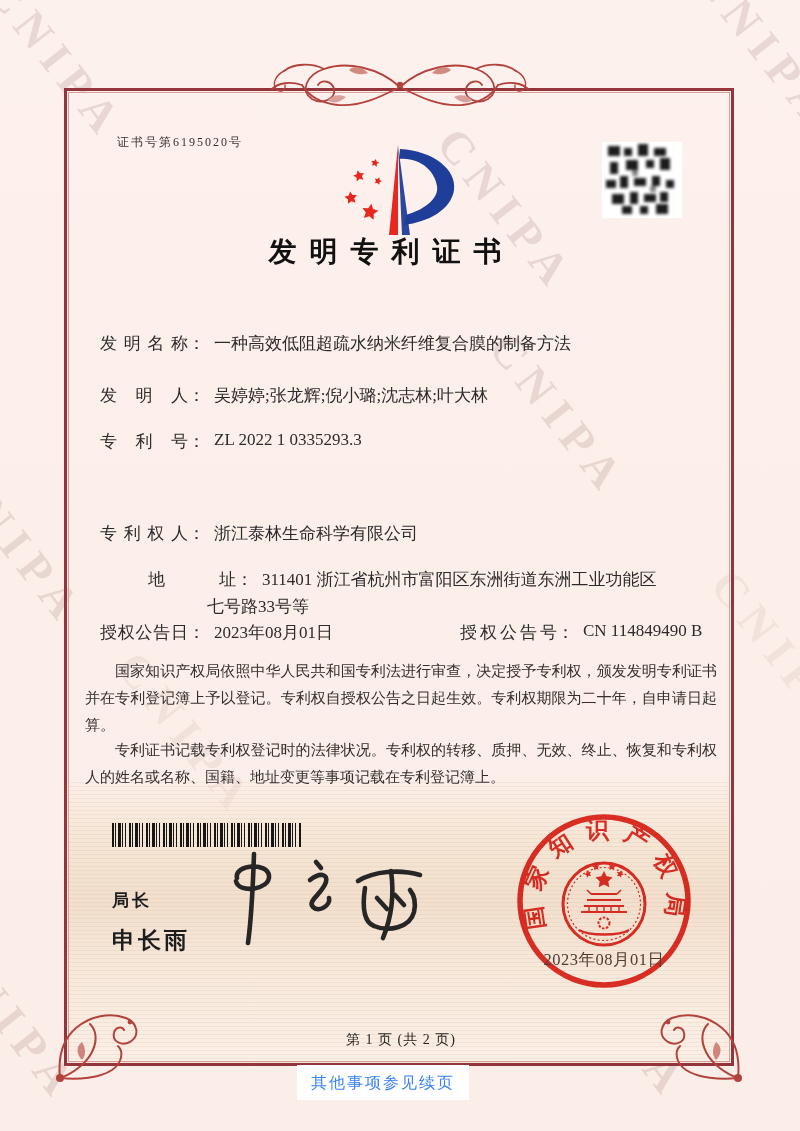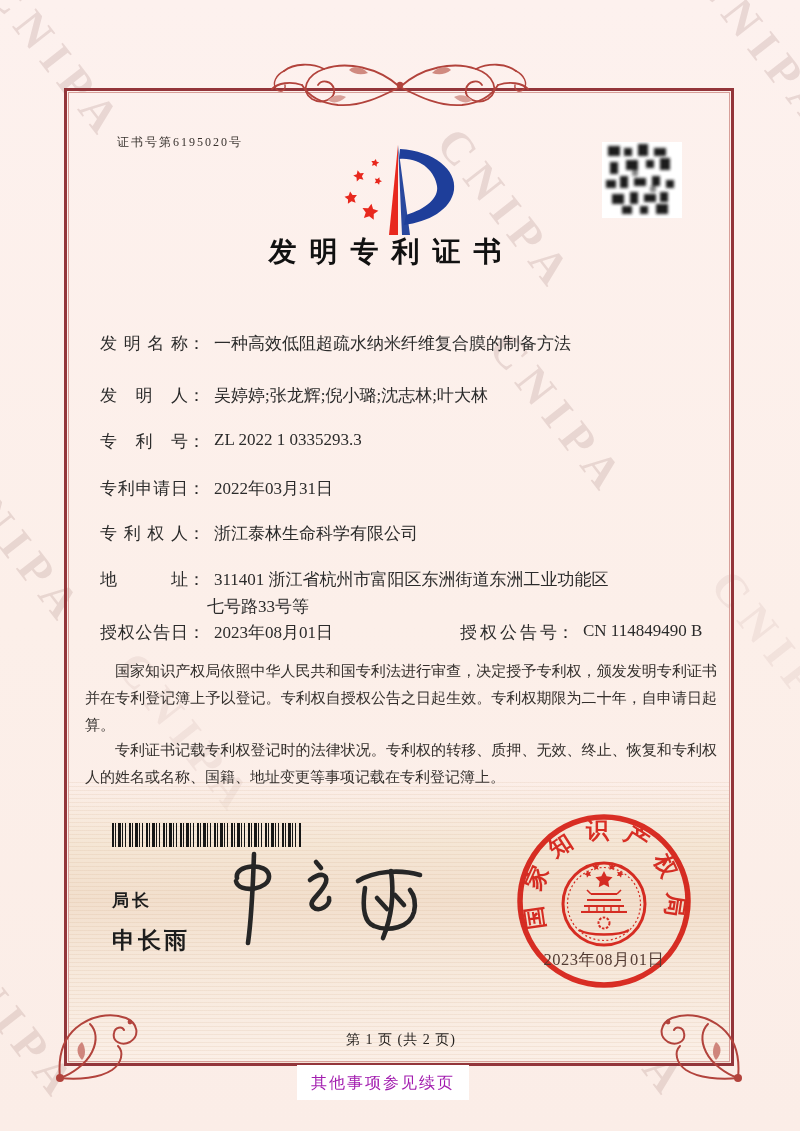--- a/index.html
+++ b/index.html
@@ -62,21 +62,21 @@
       #161616 10px 11px, rgba(0,0,0,0) 11px 13px,
       #161616 13px 14px, rgba(0,0,0,0) 14px 17px);
   }
   .sig-title{ position:absolute; left:112px; top:889px; font-family:"Liberation Sans",sans-serif; font-weight:700; font-size:17px; letter-spacing:3px; color:#1d1d1d; z-index:3; }
   .sig-name { position:absolute; left:112px; top:925px; font-family:"Liberation Sans",sans-serif; font-weight:700; font-size:23px; letter-spacing:3px; color:#1d1d1d; z-index:3; }
   .signature{ position:absolute; left:224px; top:848px; z-index:4; }
   .seal{ position:absolute; left:515px; top:812px; z-index:4; mix-blend-mode:multiply; }
   .page-num{ position:absolute; left:64px; top:1031px; width:674px; text-align:center; font-size:14px; color:#26221f; letter-spacing:1px; z-index:3; }
   .note{
     position:absolute; left:297px; top:1065px; width:172px; height:35px; line-height:35px;
-    background:#ffffff; text-align:center; font-size:16px; letter-spacing:2px; color:#a21caf; z-index:4;
+    background:#ffffff; text-align:center; font-size:16px; letter-spacing:2px; color:#3b82f6; z-index:4;
   }
 </style>
 </head>
 <body>
 
 <div class="page">
 
   <div class="wm" style="left:18px; top:-34px;">CNIPA</div>
   <div class="wm" style="left:726px; top:-46px;">CNIPA</div>
   <div class="wm" style="left:468px; top:118px;">CNIPA</div>
@@ -191,27 +191,24 @@
 
   <div class="frow" style="top:332px;">
     <span class="flabel">发明名称</span><span class="fcolon">：</span><span class="fvalue">一种高效低阻超疏水纳米纤维复合膜的制备方法</span>
   </div>
   <div class="frow" style="top:384px;">
     <span class="flabel">发明人</span><span class="fcolon">：</span><span class="fvalue">吴婷婷;张龙辉;倪小璐;沈志林;叶大林</span>
   </div>
   <div class="frow" style="top:430px;">
     <span class="flabel">专利号</span><span class="fcolon">：</span><span class="fvalue">ZL 2022 1 0335293.3</span>
   </div>
-  <div class="frow" style="top:477px;">
-    <span class="flabel">专利申请日</span><span class="fcolon">：</span><span class="fvalue">2022年03月31日</span>
-  </div>
   <div class="frow" style="top:522px;">
     <span class="flabel">专利权人</span><span class="fcolon">：</span><span class="fvalue">浙江泰林生命科学有限公司</span>
   </div>
-  <div class="frow" style="top:568px;">
+  <div class="frow" style="top:568px;margin-left:48px;">
     <span class="flabel">地址</span><span class="fcolon">：</span><span class="fvalue">311401 浙江省杭州市富阳区东洲街道东洲工业功能区</span>
   </div>
   <div class="fvalue2">七号路33号等</div>
   <div class="frow" style="top:621px; width:630px;">
     <span class="flabel">授权公告日</span><span class="fcolon">：</span><span class="fvalue">2023年08月01日</span>
     <span class="grp2">
       <span class="flabel wide">授权公告号</span><span class="fcolon">：</span><span class="fvalue">CN 114849490 B</span>
     </span>
   </div>
 

